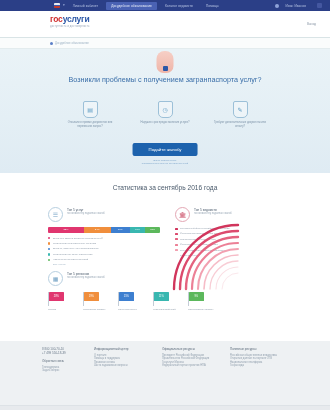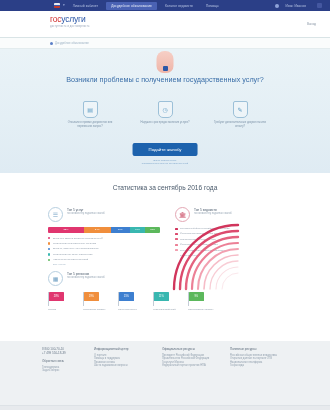--- a/index.html
+++ b/index.html
@@ -33,21 +33,21 @@
   .tb-user{display:flex;align-items:center;gap:2px;}
   .tb-ava{width:4px;height:4px;border-radius:50%;background:#8fa3d8;}
   .tb-sq{width:5px;height:5px;border-radius:1px;background:#4457a0;}
 
   
   .header{
     background:#ffffff;height:26px;position:relative;
     border-bottom:1px solid #d9e4e6;
   }
   .logo{position:absolute;left:50px;top:4px;}
-  .logo-main{font-size:8.5px;font-weight:normal;letter-spacing:-.2px;line-height:9px;}
+  .logo-main{font-size:8.5px;font-weight:bold;letter-spacing:-.2px;line-height:9px;}
   .logo-main .r{color:#d02e2e;}
   .logo-main .b{color:#2b57a7;}
   .logo-sub{font-size:2.6px;color:#9aa6b8;letter-spacing:.15px;margin-top:1px;}
   .hdr-right{position:absolute;right:14px;top:11px;font-size:3px;color:#8c99a8;}
 
   .subhdr{height:10px;background:#fafcfc;border-bottom:1px solid #e3ecee;
     position:relative;}
   .crumb{position:absolute;left:50px;top:3px;display:flex;align-items:center;gap:2px;}
   .crumb-ic{width:3px;height:3px;border-radius:50%;background:#5b7fc7;}
   .crumb-txt{font-size:2.8px;color:#9fb3c4;}
@@ -199,21 +199,21 @@
 
   <div class="subhdr">
     <div class="crumb">
       <div class="crumb-ic"></div>
       <div class="crumb-txt">Досудебное обжалование</div>
     </div>
   </div>
 
   <div class="hero">
     <div class="hero-badge"></div>
-    <div class="hero-title">Возникли проблемы с получением государственных услуг?</div>
+    <div class="hero-title">Возникли проблемы с получением загранпаспорта услуг?</div>
 
     <div class="hero-feats">
       <div class="feat">
         <div class="feat-ic">▤</div>
         <div class="feat-tx">Отказали в приеме документов или переписали запрос?</div>
       </div>
       <div class="feat">
         <div class="feat-ic">◷</div>
         <div class="feat-tx">Нарушен срок предоставления услуги?</div>
       </div>

